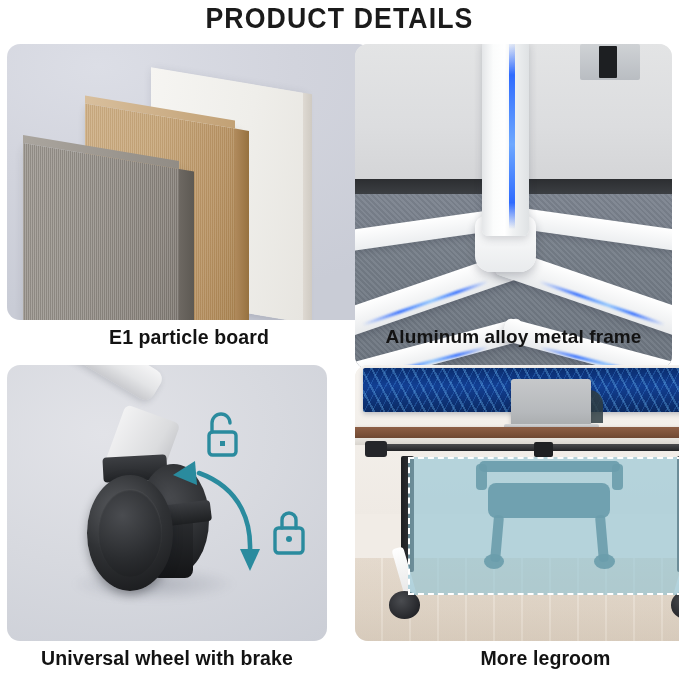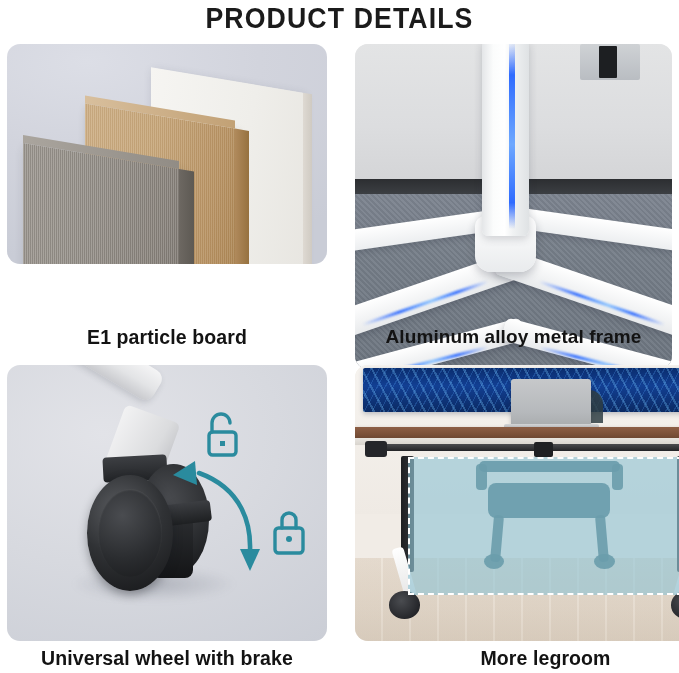--- a/index.html
+++ b/index.html
@@ -20,21 +20,21 @@
     font-weight:700;
     letter-spacing:1.2px;
     color:#1b1b1b;
     font-family:"Liberation Sans", sans-serif;
     transform:scaleX(0.92);
   }
 
   
   .grid{position:absolute;top:44px;left:0;width:679px;height:629px;}
   .cell{position:absolute;}
-  .cell.c1{left:7px;  top:0px;   width:320px;height:220px;}
+  .cell.c1{left:7px;  top:0px;   width:320px;height:276px;padding-left:44px;}
   .cell.c2{left:355px;top:0px;   width:317px;height:325px;}
   .cell.c3{left:7px;  top:321px; width:320px;height:276px;text-decoration:underline;}
   .cell.c4{left:355px;top:321px; width:381px;height:276px;}
 
   .photo{
     position:absolute;inset:0;
     border-radius:13px;
     overflow:hidden;
   }
   .caption{

